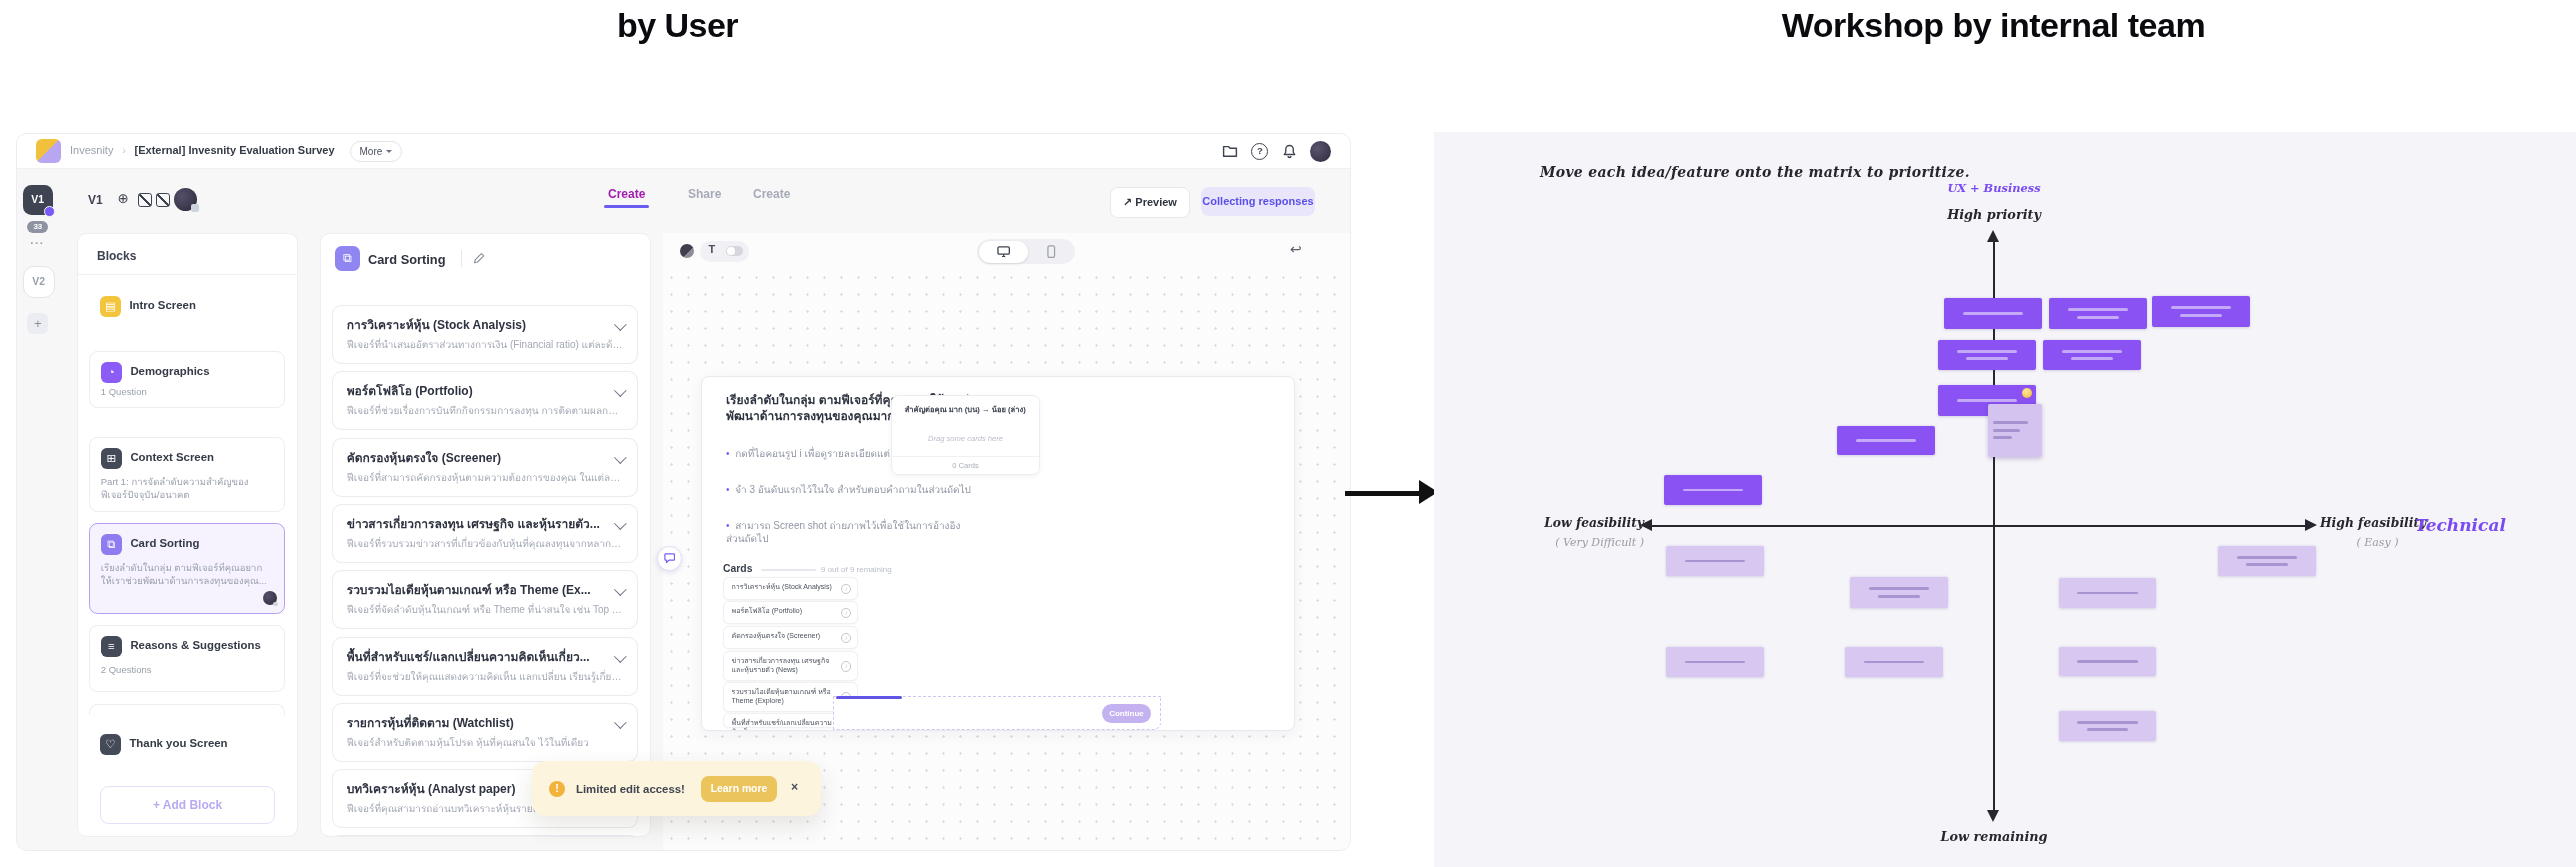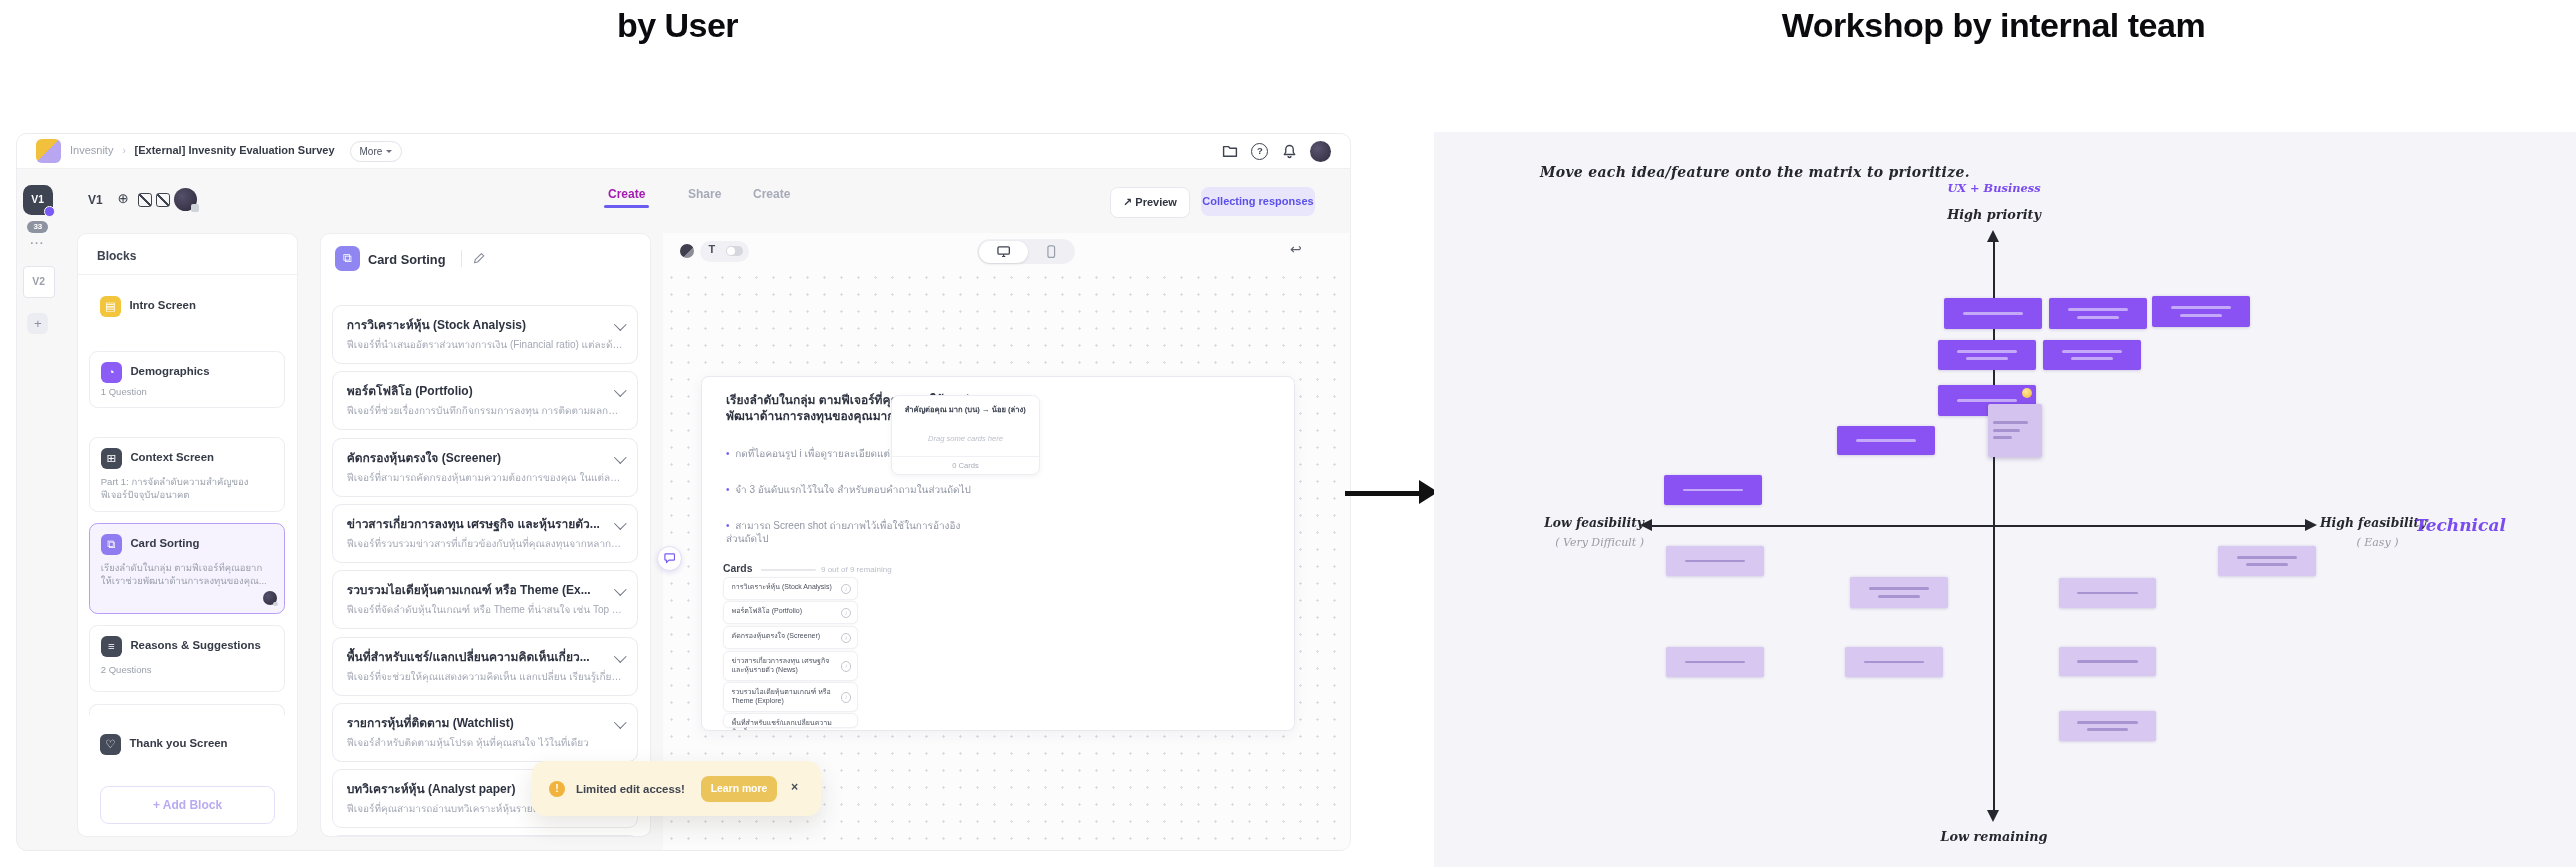--- a/index.html
+++ b/index.html
@@ -50,21 +50,21 @@
 
   
   .rail{position:absolute;left:5.7px;top:51px;width:42px;}
   .v1-tile{position:relative;width:30px;height:30px;background:#3f4453;border-radius:8.5px;color:#fff;
        font-size:10.4px;font-weight:700;text-align:center;line-height:30px;}
   .v1-tile::after{content:"";position:absolute;right:-1.9px;bottom:-1.9px;width:8.5px;height:8.5px;border-radius:50%;
        background:#7a5af5;border:1.9px solid #f7f7f8;}
   .rail-badge{margin:5.7px 0 0 4.7px;width:21px;height:12.3px;background:#8d93a0;border-radius:6.6px;color:#fff;
        font-size:8px;font-weight:700;text-align:center;line-height:12.3px;}
   .rail-dots{margin:3.8px 0 0 7.6px;color:#9aa0ab;font-size:11.4px;font-weight:700;letter-spacing:0.9px;}
-  .v2-tile{margin-top:17px;width:30px;height:30px;background:#fff;border:0.9px solid #e3e5ea;border-radius:4px;
+  .v2-tile{margin-top:17px;width:30px;height:30px;background:#fff;border:0.9px solid #e3e5ea;border-radius:11px;
        color:#9aa0ab;font-size:10.4px;font-weight:700;text-align:center;line-height:30px;}
   .rail-add{margin:15px 0 0 4.7px;width:21px;height:21px;background:#ecedf2;border-radius:5.7px;color:#8a90a0;
        font-size:13.3px;text-align:center;line-height:21px;}
 
   
   .panel{position:absolute;background:#fff;border:0.9px solid #ededf2;border-radius:9.5px;}
   #blocks-panel{left:60px;top:99px;width:219px;height:602px;}
   .blocks-title{position:absolute;left:19px;top:15px;font-size:12px;font-weight:700;color:#3c4250;}
   .blocks-divider{position:absolute;left:0;top:40px;width:100%;height:0.9px;background:#f0f0f4;}
   .block-item{position:absolute;left:11.4px;width:194px;border-radius:8.5px;}
@@ -394,20 +394,24 @@
         <span class="txt">พื้นที่สำหรับแชร์/แลกเปลี่ยนความคิดเห็...</span>
       </div>
 
     <div class="dropzone">
       <div class="dz-head">สำคัญต่อคุณ มาก (บน) → น้อย (ล่าง)</div>
       <div class="dz-hint">Drag some cards here</div>
       <div class="dz-count">0 Cards</div>
     </div>
   </div>
 
+  <div class="overlay-bar">
+    <div class="ob-progress"></div>
+    <div class="btn-continue">Continue</div>
+  </div>
 
   <div class="comment-bubble">
     <svg width="11.4" height="10.4" viewBox="0 0 14 13">
         <path d="M2 1h10a1 1 0 0 1 1 1v6a1 1 0 0 1-1 1H6l-3 3v-3H2a1 1 0 0 1-1-1V2a1 1 0 0 1 1-1z" fill="none" stroke="#7a5af5" stroke-width="1.5" stroke-linejoin="round"></path>
       </svg>
   </div>
 
   <div class="toast">
     <span class="toast-ic">!</span>
     <span class="toast-text">Limited edit access!</span>

